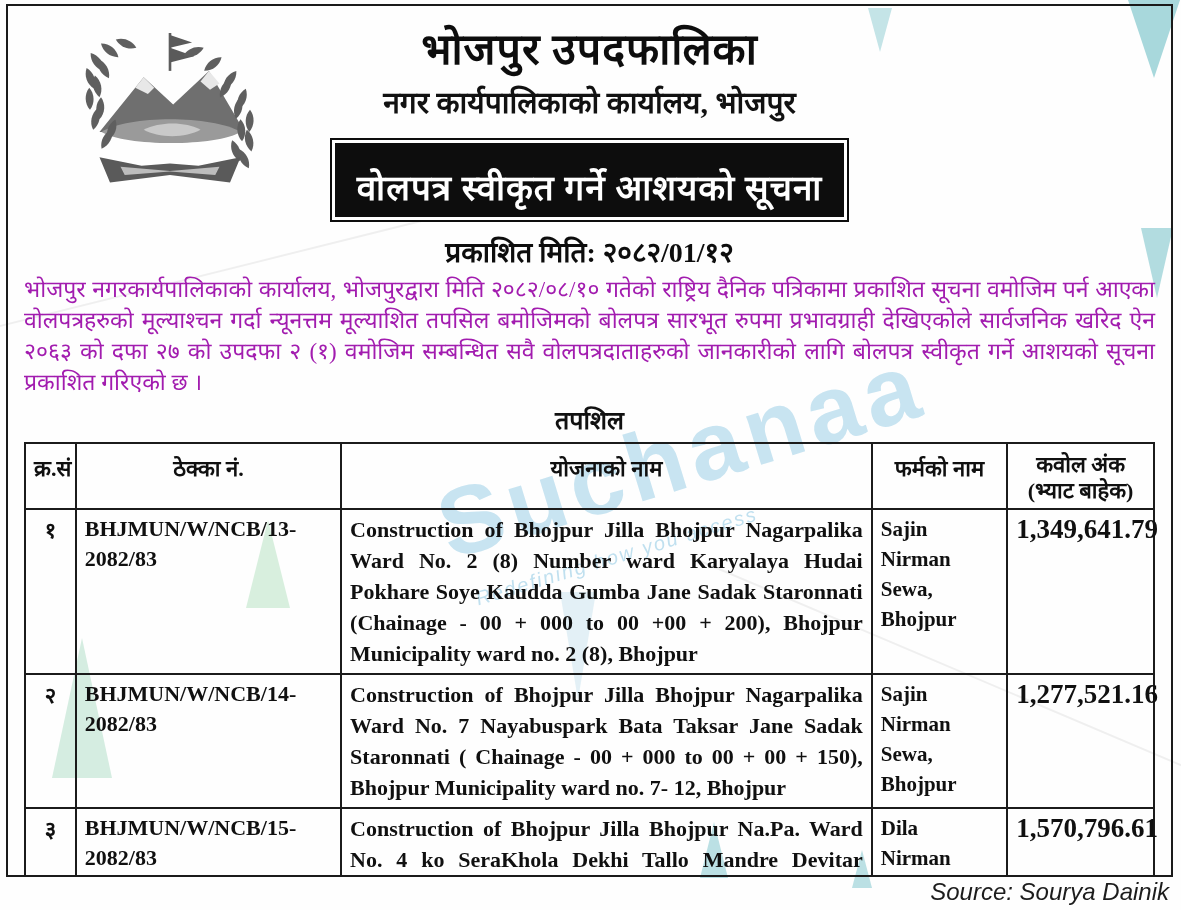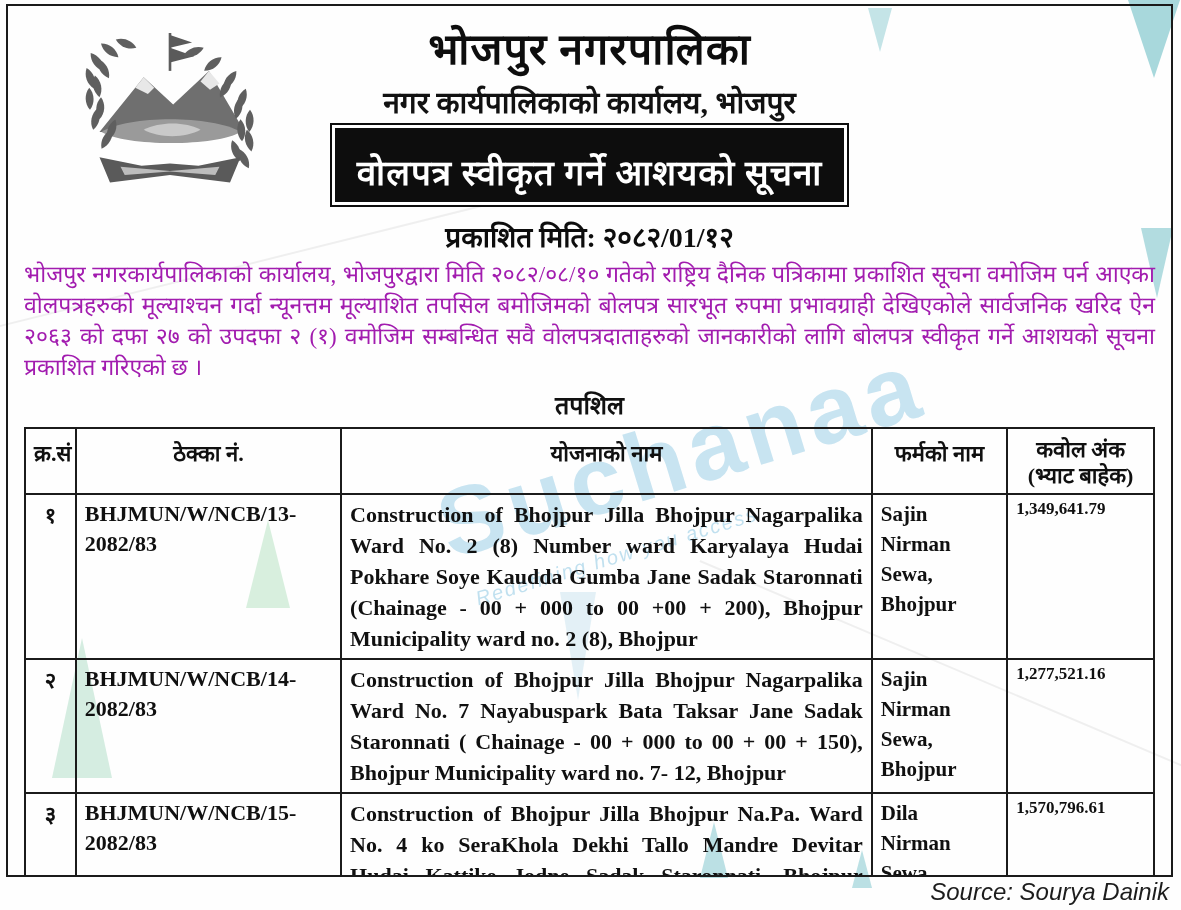--- a/index.html
+++ b/index.html
@@ -35,21 +35,21 @@
   .tri7{left:560px; top:592px; border-left:18px solid transparent;border-right:18px solid transparent;border-top:108px solid rgba(130,190,220,0.22);}
   .tri8{left:868px; top:8px;   border-left:12px solid transparent;border-right:12px solid transparent;border-top:44px solid rgba(64,170,180,0.30);}
   .crease{position:absolute; background:rgba(0,0,0,0.06); height:1.5px; transform-origin:left center; pointer-events:none; z-index:0;}
   .crease1{left:-20px; top:330px; width:640px; transform:rotate(-14deg);}
   .crease2{left:700px; top:560px; width:560px; transform:rotate(23deg);}
 
   
   .logo{position:absolute; left:62px; top:22px; width:200px; height:170px; z-index:1;}
   .head{position:relative; text-align:center; z-index:1;}
   .title{font-size:43px; font-weight:bold; color:#0d0d0d; margin:6px 0 2px 0; letter-spacing:1px;}
-  .subtitle{font-size:30px; font-weight:bold; color:#111; margin:4px 0 1px 0;}
+  .subtitle{font-size:30px; font-weight:bold; color:#111; margin:4px 0 16px 0;}
   .banner-wrap{display:inline-block; border:2px solid #0d0d0d; padding:3px; background:#fff;}
   .banner{background:#0d0d0d; color:#fff; font-size:35px; font-weight:bold; padding:20px 22px 7px 22px; letter-spacing:1px;}
   .pubdate{font-size:28px; font-weight:bold; color:#0d0d0d; margin:10px 0 4px 0;}
 
   
   .para{
     position:relative; z-index:1; font-size:23px; line-height:31px; color:#a21caf;
     text-align:justify; margin:2px 0 4px 0;
   }
   .schedule{position:relative; z-index:1; text-align:center; font-size:25px; font-weight:bold; color:#111; margin:2px 0 6px 0;}
@@ -62,21 +62,21 @@
   table.notice th, table.notice td{
     border:2px solid #1b1b1b; vertical-align:top; padding:4px 8px; color:#101010;
   }
   table.notice th{font-size:22px; font-weight:bold; text-align:center; padding-top:8px;}
   .col-sn{width:4.5%;} .col-contract{width:23.5%;} .col-project{width:47%;}
   .col-firm{width:12%;} .col-amount{width:13%;}
   td.sn{font-size:22px; font-weight:bold; text-align:center; padding-top:10px;}
   td.contract{font-size:22px; font-weight:bold; white-space:pre-line; line-height:30px; padding-top:8px;}
   td.project{font-size:22px; font-weight:bold; text-align:justify; line-height:31px; padding-top:6px;}
   td.firm{font-size:21px; font-weight:bold; white-space:pre-line; line-height:30px; padding-top:8px;}
-  td.amount{font-size:17px; font-weight:bold; padding-top:8px;}
+  td.amount{font-size:27px; font-weight:bold; padding-top:8px;}
   th.amount-h{white-space:pre-line; line-height:26px;}
   .source{
     position:absolute; right:12px; bottom:4px; font-size:24px; font-style:italic;
     color:#1c1c1c; font-family:"Liberation Sans",sans-serif; z-index:1;
   }
 </style>
 </head>
 <body>
 
 <div class="page">
@@ -140,21 +140,21 @@
           <use href="#leaf" transform="translate(162,65) rotate(-78) scale(-1,1)"></use>
           <use href="#leaf" transform="translate(153,47) rotate(-60) scale(-1,1)"></use>
         </g>
 
         <path d="M28,122 L68,130 L95,128 L122,130 L162,122 L152,146 L95,139 L38,146 Z" fill="#5a5a5a"></path>
         <path d="M48,131 L95,135 L142,131 L138,139 L95,135.5 L52,139 Z" fill="#bdbdbd"></path>
       </svg>
     </div>
 
     <div class="head">
-      <div class="title">भोजपुर नगरपालिका</div>
+      <div class="title">भोजपुर उपदफालिका</div>
       <div class="subtitle">नगर कार्यपालिकाको कार्यालय, भोजपुर</div>
       <div class="banner-wrap">
         <div class="banner">वोलपत्र स्वीकृत गर्ने आशयको सूचना</div>
       </div>
       <div class="pubdate">प्रकाशित मिति: २०८२/01/१२</div>
     </div>
 
     <p class="para">भोजपुर नगरकार्यपालिकाको कार्यालय, भोजपुरद्वारा मिति २०८२/०८/१० गतेको राष्ट्रिय दैनिक पत्रिकामा प्रकाशित सूचना वमोजिम पर्न आएका वोलपत्रहरुको मूल्याश्चन गर्दा न्यूनत्तम मूल्याशित तपसिल बमोजिमको बोलपत्र सारभूत रुपमा प्रभावग्राही देखिएकोले सार्वजनिक खरिद ऐन २०६३ को दफा २७ को उपदफा २ (१) वमोजिम सम्बन्धित सवै वोलपत्रदाताहरुको जानकारीको लागि बोलपत्र स्वीकृत गर्ने आशयको सूचना प्रकाशित गरिएको छ ।</p>
     <div class="schedule">तपशिल</div>
 

